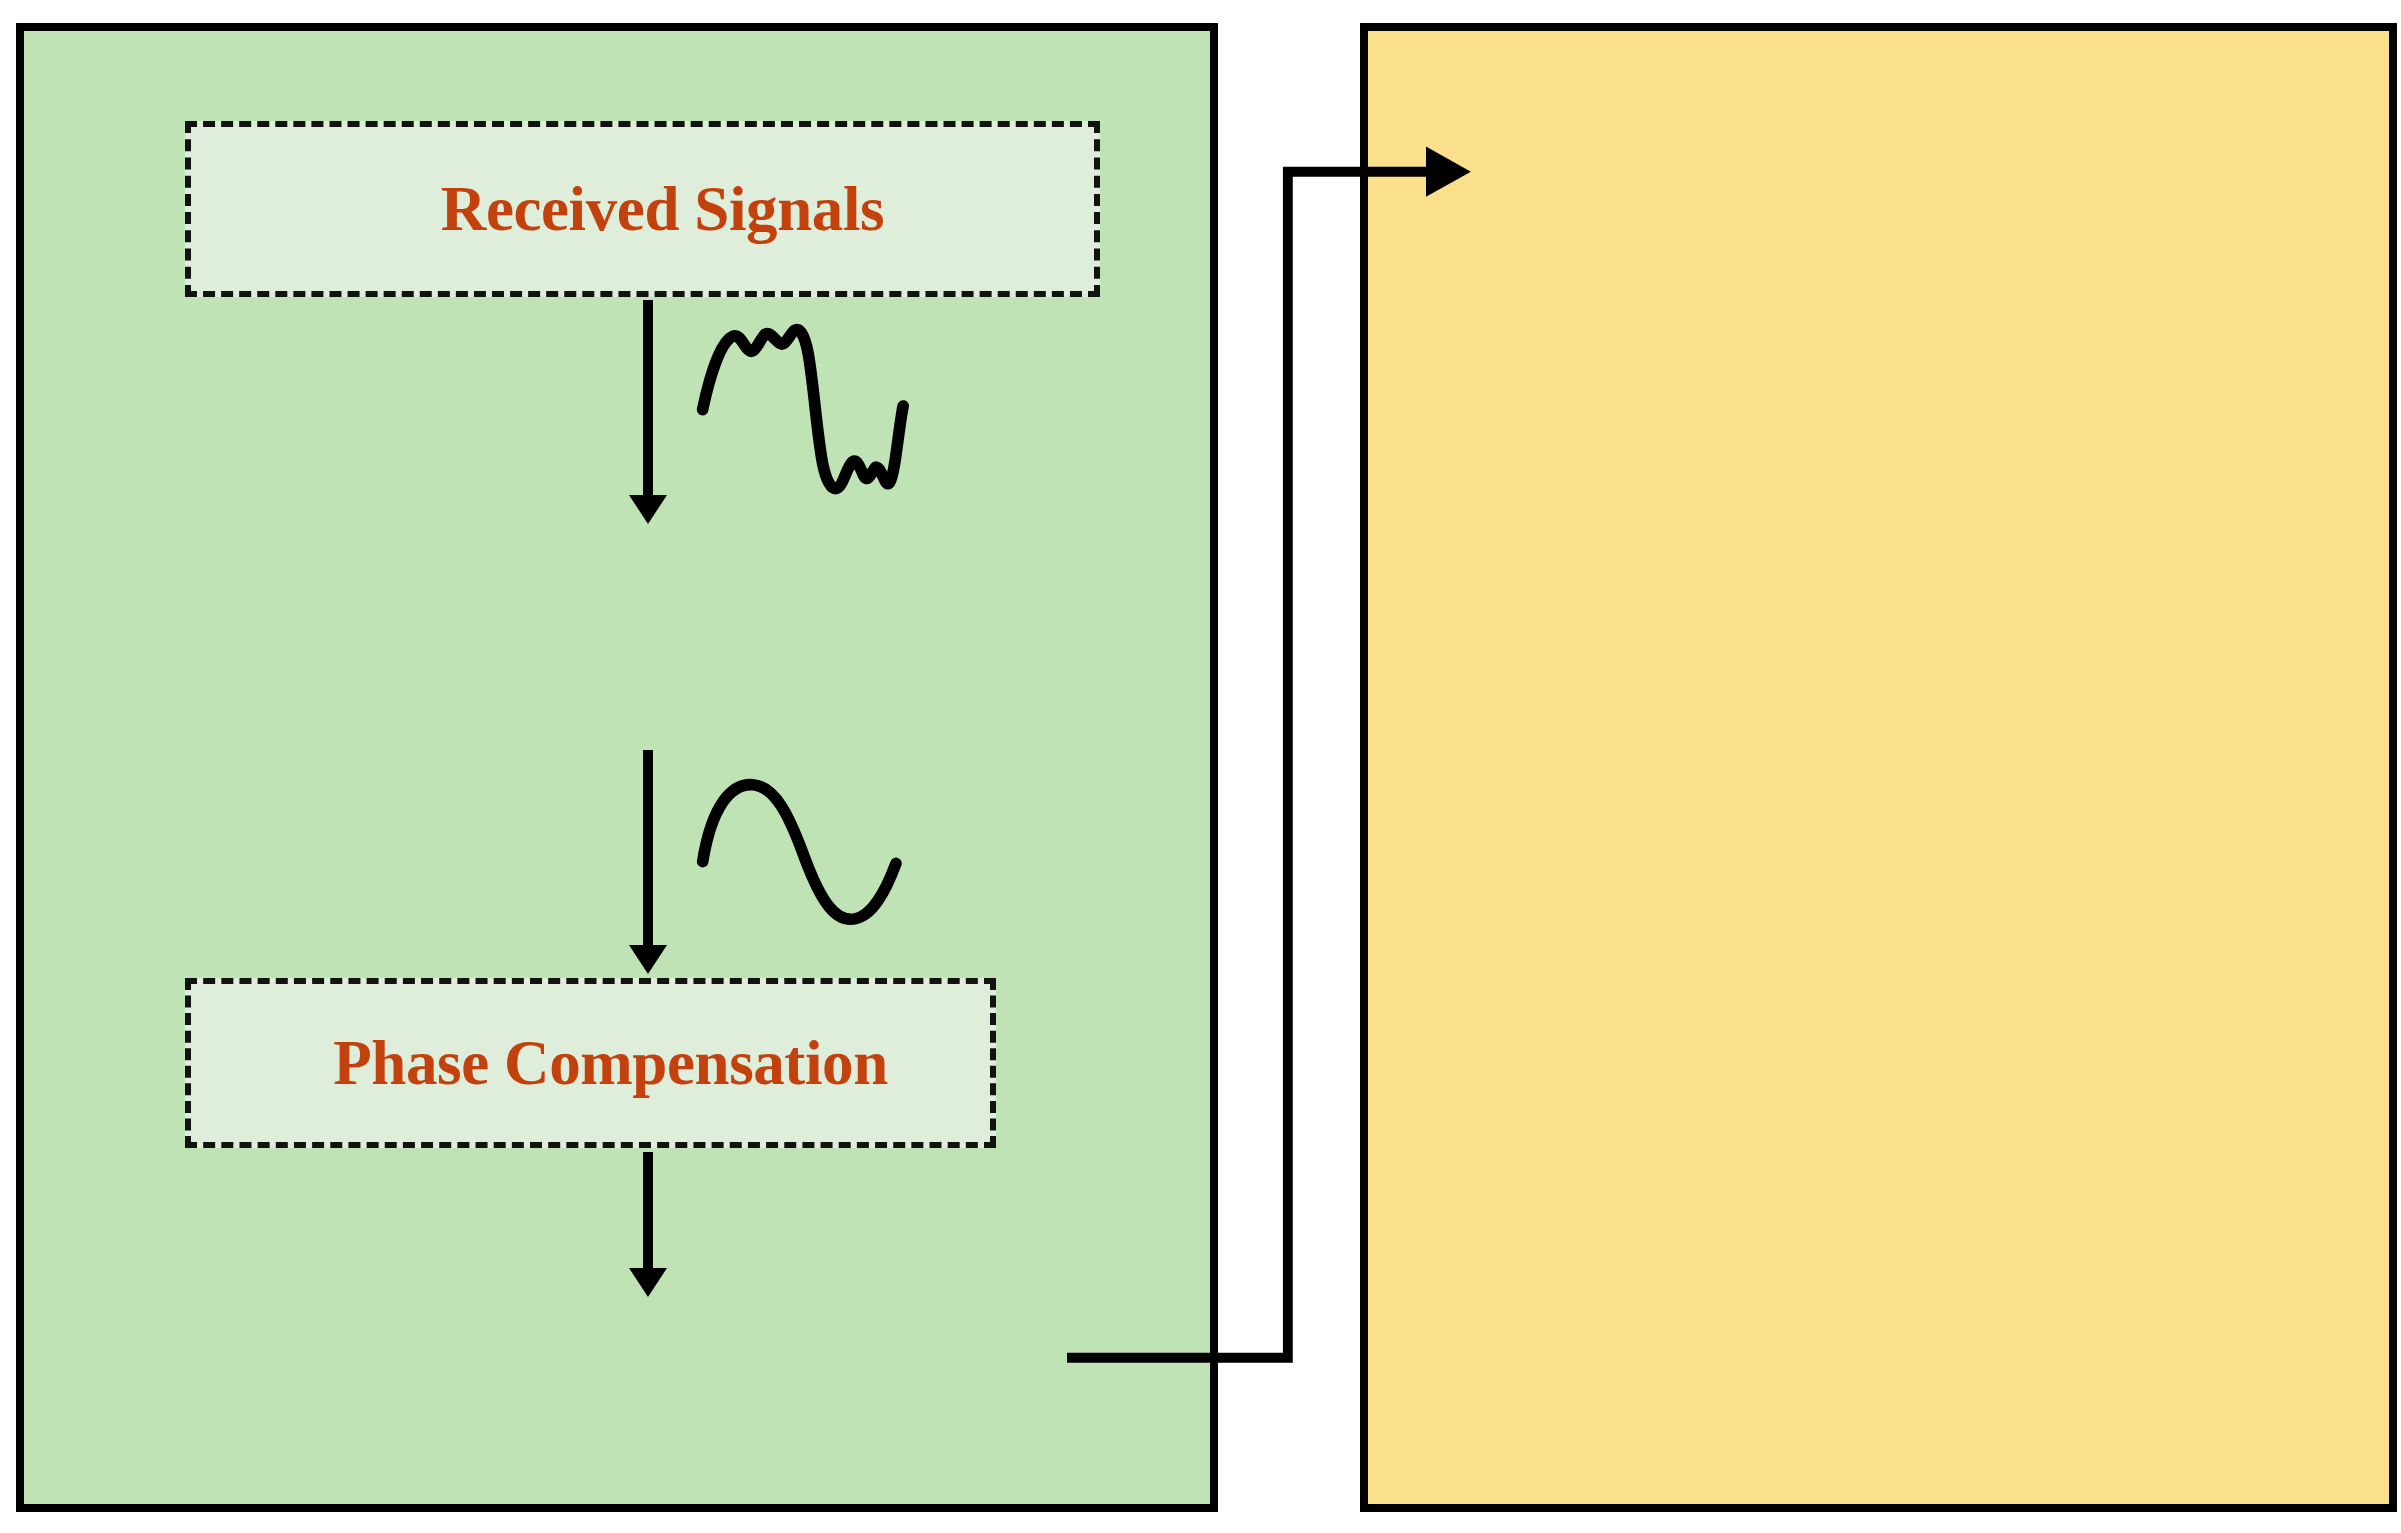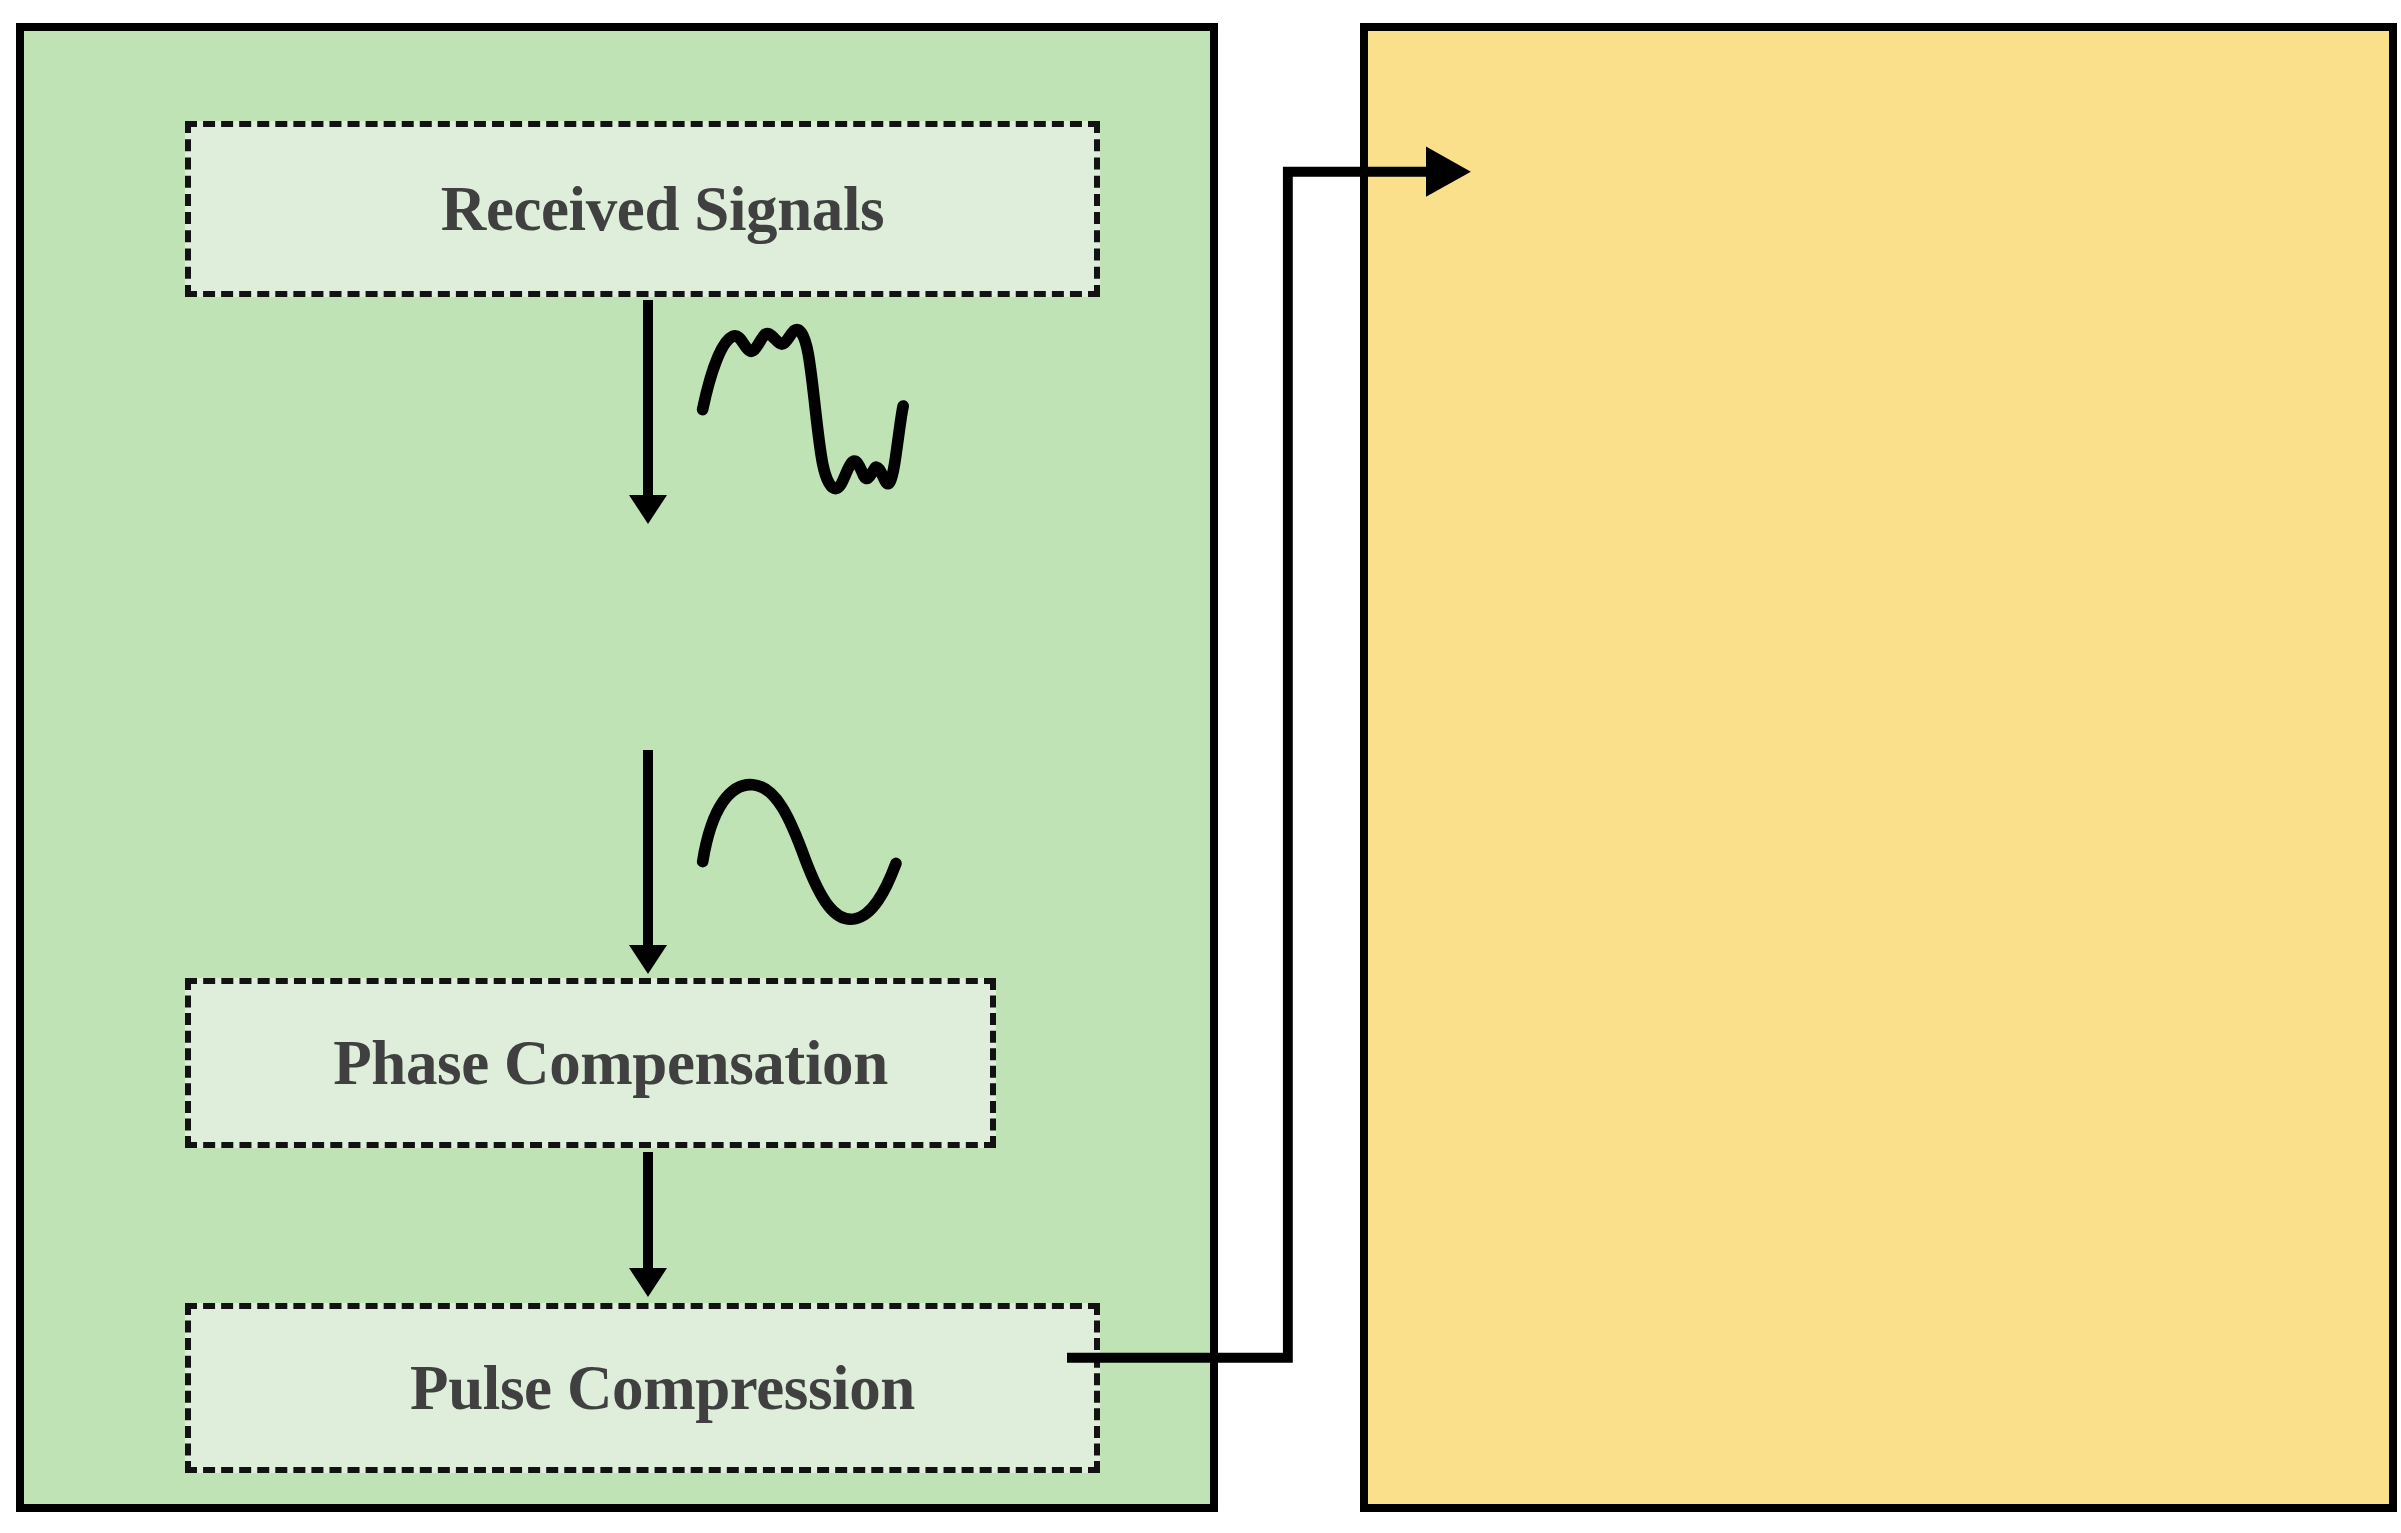--- a/index.html
+++ b/index.html
@@ -38,21 +38,21 @@
 
   .node {
     position: absolute;
     box-sizing: border-box;
     border: 6.3px dashed #121212;
     display: flex;
     align-items: center;
     justify-content: center;
     text-align: center;
     font-weight: bold;
-    color: #404040;
+    color: #c2410c;
     line-height: 1.08;
     letter-spacing: -0.4px;
     padding-left: 40px;
   }
   .node.green { background: #dfeedb; }
 
   .node-label {
     display: block;
     padding: 0 10.8px;
     white-space: pre-line;
@@ -113,23 +113,20 @@
 
     <div class="node green" id="node-received">
       <span class="node-label">Received Signals</span>
     </div>
 
 
     <div class="node green" id="node-phase">
       <span class="node-label">Phase Compensation</span>
     </div>
 
-    <div class="node green" id="node-pulse">
-      <span class="node-label">Pulse Compression</span>
-    </div>
 
     <div class="arrow-v" id="arrow-received-removing"></div>
     <div class="arrow-v" id="arrow-removing-phase"></div>
     <div class="arrow-v" id="arrow-phase-pulse"></div>
 
     <svg class="wave" id="wave-noisy" viewBox="0 0 250 220">
       <path d="M 14 100 C 22 62, 34 24, 48 18 C 56 15, 60 30, 66 34 C 72 38, 76 26, 82 18
                C 88 10, 94 22, 100 26 C 106 30, 110 18, 116 12 C 122 7, 128 16, 132 38
                C 138 72, 142 130, 148 160 C 152 180, 158 190, 164 188 C 170 186, 174 168, 180 160
                C 186 152, 190 166, 194 174 C 198 182, 202 172, 206 166 C 210 160, 214 172, 218 180

